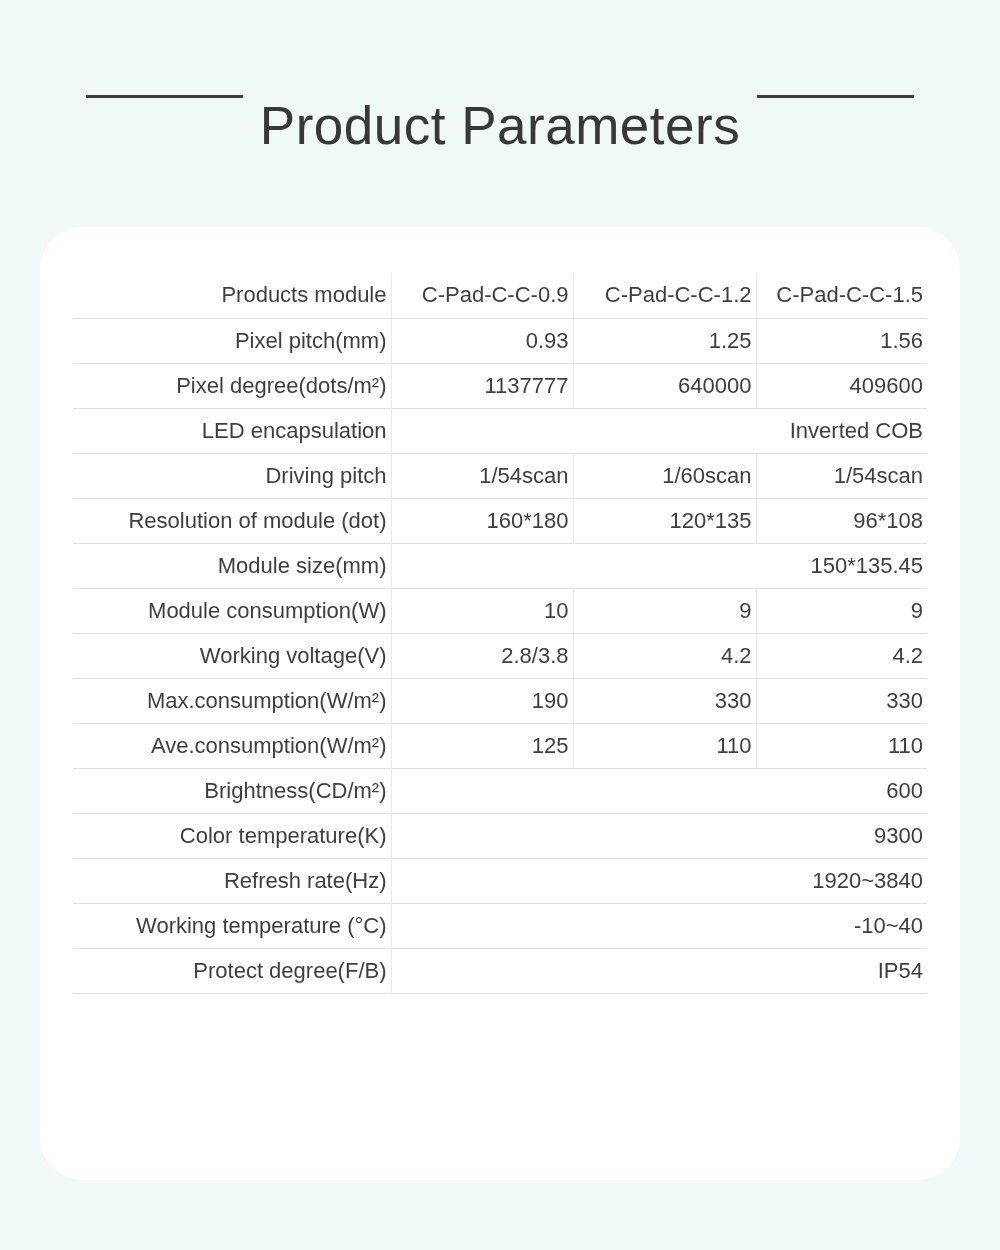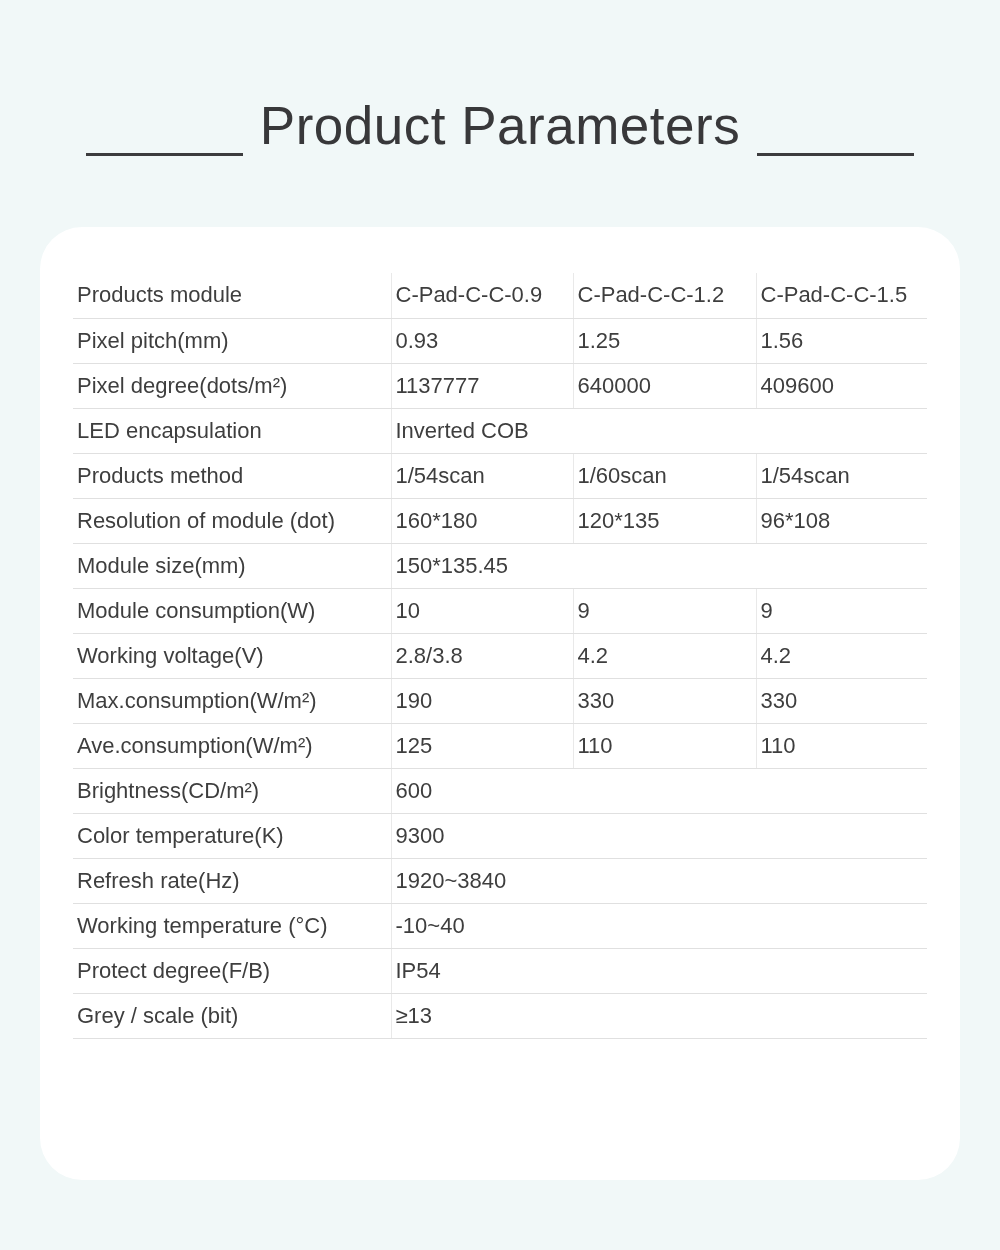--- a/index.html
+++ b/index.html
@@ -9,21 +9,21 @@
     font-family: "Liberation Sans", "DejaVu Sans", sans-serif;
     position: relative;
     overflow: hidden;
   }
 
   
   .title-row {
     position: absolute;
     top: 95px; left: 0; right: 0;
     display: flex;
-    align-items: flex-end;
+    align-items: flex-start;
     justify-content: center;
     gap: 17px;
   }
   .rule {
     width: 157px; height: 3px;
     background: #3c3c3e;
   }
   .title {
     font-size: 53px;
     font-weight: 400;
@@ -45,21 +45,21 @@
   .spec-table {
     position: absolute;
     left: 33px; top: 46px;
     width: 854px;
     border-collapse: collapse;
     table-layout: fixed;
   }
   .spec-table td {
     height: 45px;
     padding: 0 4px;
-    text-align: left;
+    text-align: right;
     vertical-align: middle;
     font-size: 22px;
     font-weight: 300;
     color: #3e3e3e;
     border-bottom: 1px solid #e0e0e0;
     white-space: nowrap;
     overflow: hidden;
   }
   .spec-table td.v { border-left: 1px solid #e9e9e9; }
 </style>
@@ -97,21 +97,21 @@
         <td class="l">Pixel degree(dots/m²)</td>
         <td class="v">1137777</td>
         <td class="v">640000</td>
         <td class="v">409600</td>
       </tr>
       <tr>
         <td class="l">LED encapsulation</td>
         <td class="v" colspan="3">Inverted COB</td>
       </tr>
       <tr>
-        <td class="l">Products method</td>
+        <td class="l">Driving pitch</td>
         <td class="v">1/54scan</td>
         <td class="v">1/60scan</td>
         <td class="v">1/54scan</td>
       </tr>
       <tr>
         <td class="l">Resolution of module (dot)</td>
         <td class="v">160*180</td>
         <td class="v">120*135</td>
         <td class="v">96*108</td>
       </tr>
@@ -156,19 +156,15 @@
         <td class="v" colspan="3">1920~3840</td>
       </tr>
       <tr>
         <td class="l">Working temperature (°C)</td>
         <td class="v" colspan="3">-10~40</td>
       </tr>
       <tr>
         <td class="l">Protect degree(F/B)</td>
         <td class="v" colspan="3">IP54</td>
       </tr>
-      <tr>
-        <td class="l">Grey / scale (bit)</td>
-        <td class="v" colspan="3">≥13</td>
-      </tr>
     </tbody>
   </table>
 </div>
 
 </body></html>

